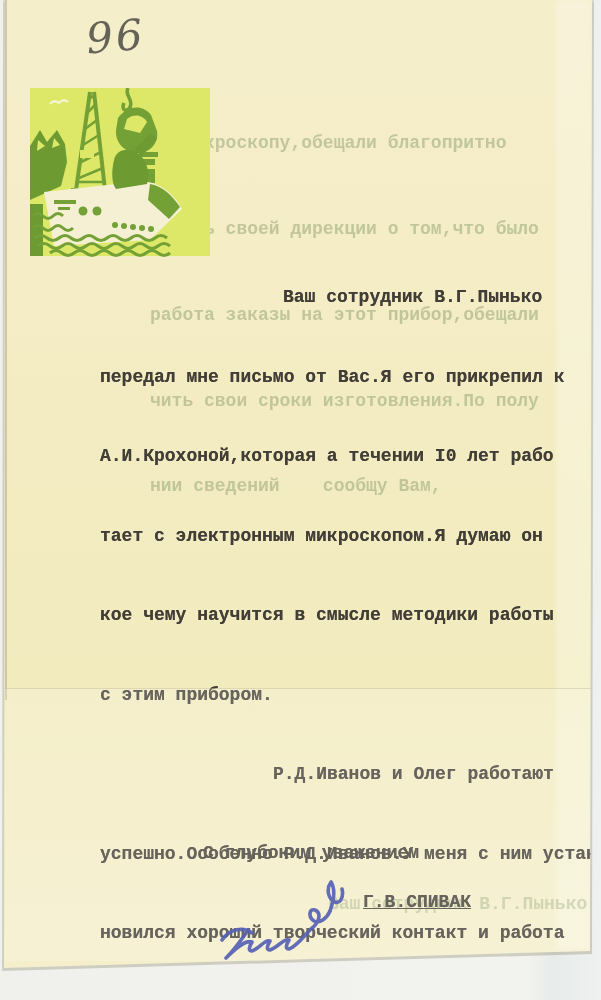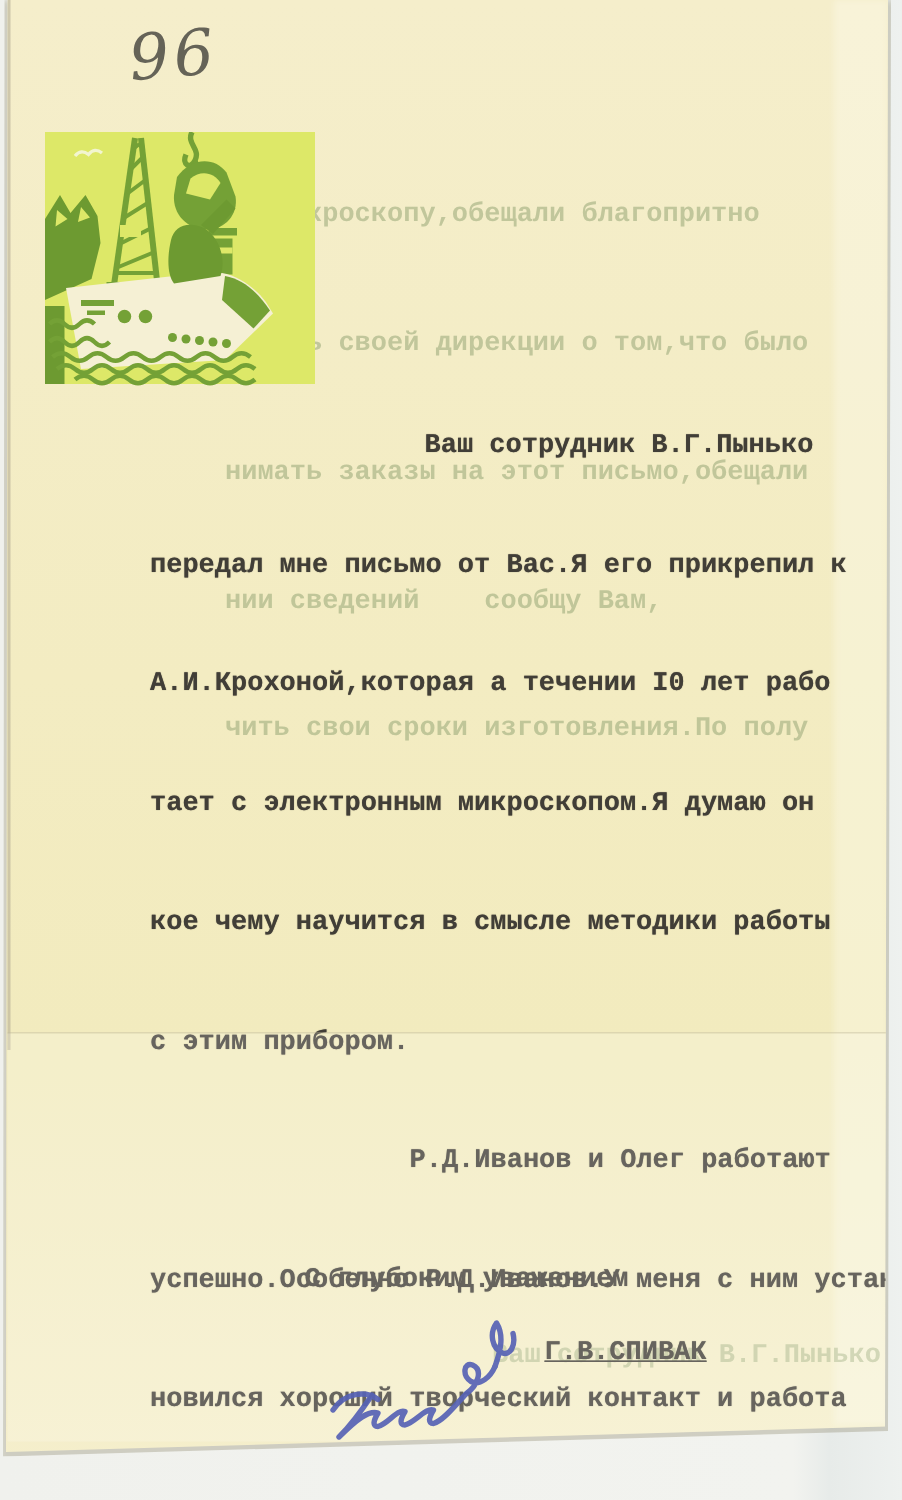--- a/index.html
+++ b/index.html
@@ -40,23 +40,23 @@
 <div class="stage">
   <div class="paper-shadow"></div>
 
   <div class="paper">
     <div class="left-edge"></div>
     <div class="right-light"></div>
 
     <div class="ghost ghost-top">
       <div>му микроскопу,обещали благопритно</div>
       <div>ложить своей дирекции о том,что было</div>
-      <div>нимать заказы на этот письмо,обещали</div>
+      <div>работа заказы на этот прибор,обещали</div>
+      <div>чить свои сроки изготовления.По полу</div>
       <div>нии сведений    сообщу Вам,</div>
-      <div>чить свои сроки изготовления.По полу</div>
     </div>
 
     <div class="ghost ghost-bottom">
       <div class="g-ind">Ваш сотрудник В.Г.Пынько</div>
       <div>дал мне письмо от Вас.Я его прикрепил в</div>
       
       
       
     </div>
 

